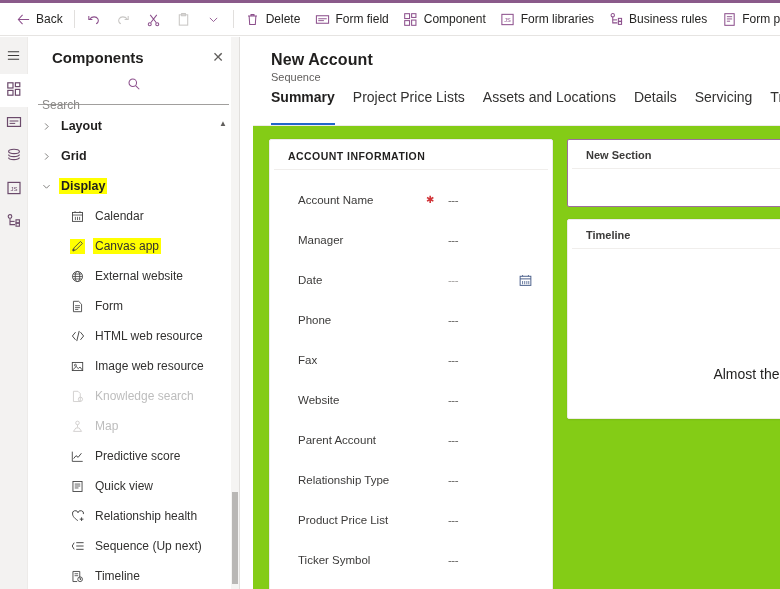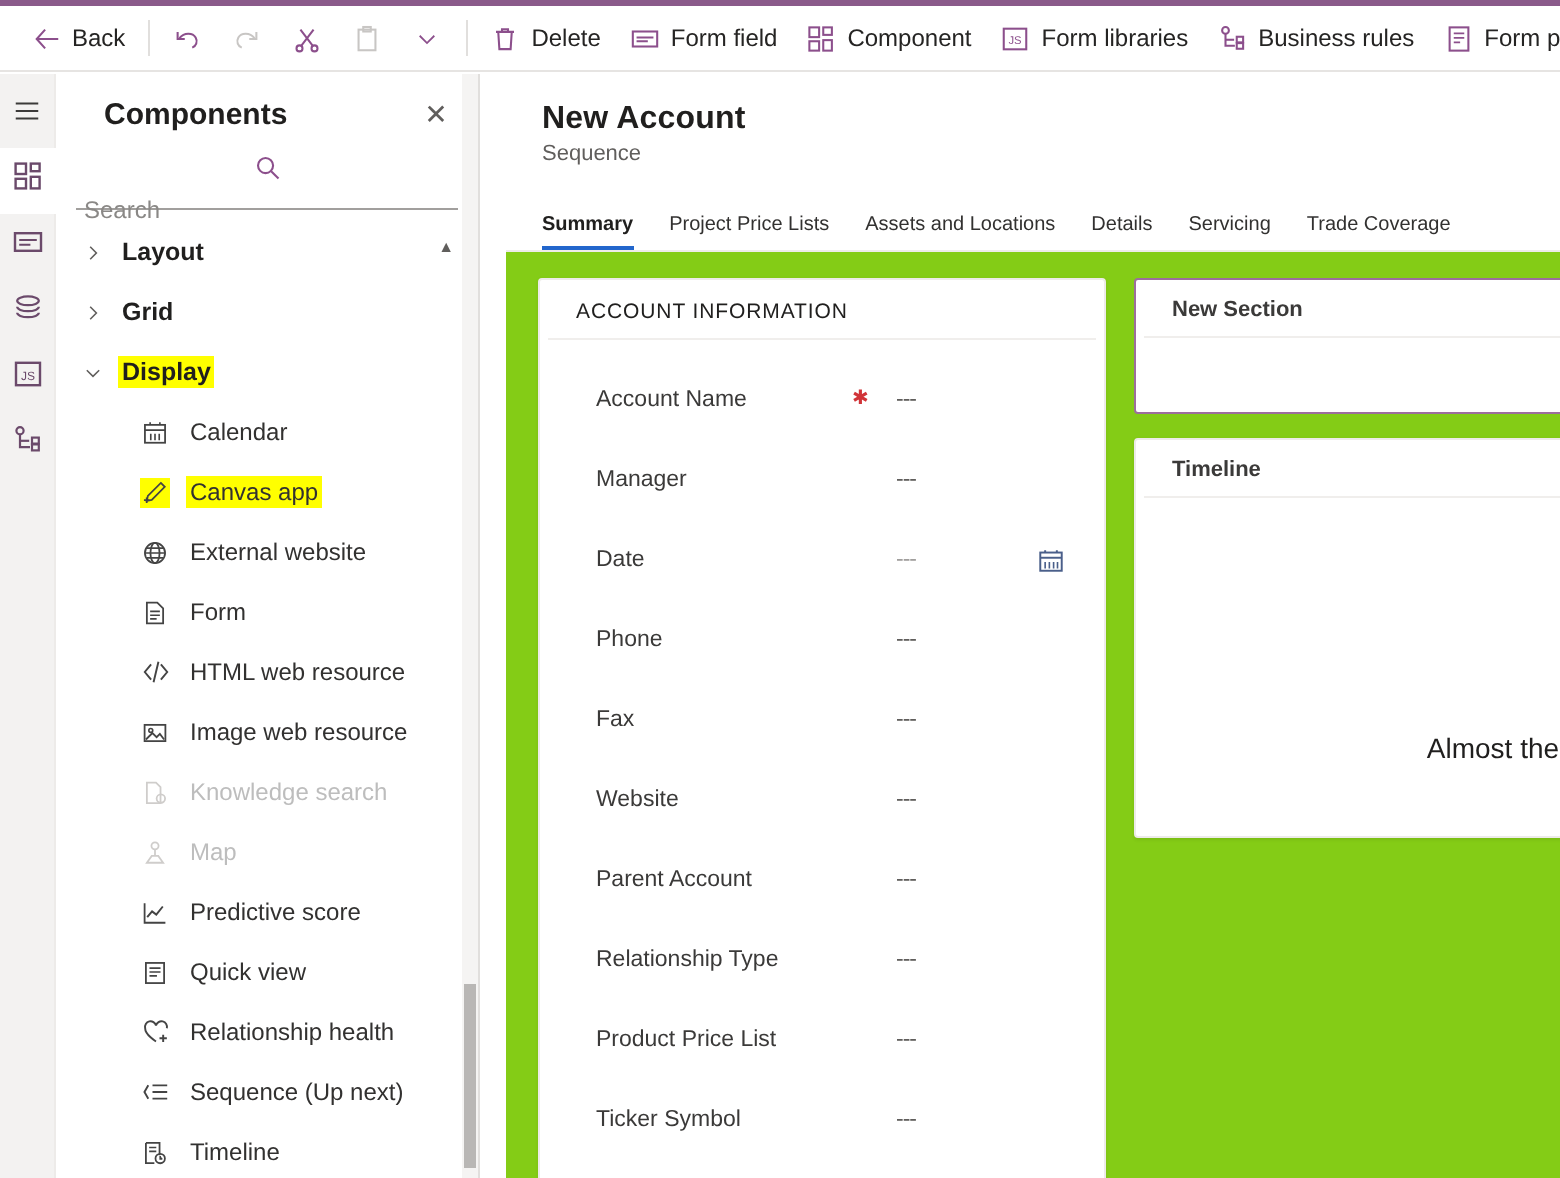--- a/index.html
+++ b/index.html
@@ -136,21 +136,21 @@
   }
   .form-head {
     background: #ffffff;
     padding: 14px 0 0 18px;
     border-bottom: 1px solid #edebe9;
   }
   .form-title { font-size: 16px; font-weight: 700; color: #201f1e; letter-spacing: .1px; }
   .form-sub { font-size: 11px; color: #605e5c; margin-top: 2px; }
   .tabs { display: flex; align-items: flex-end; gap: 18px; margin-top: 13px; height: 29px; }
   .tab {
-    font-size: 10px; color: #323130; padding-bottom: 7px;
+    font-size: 14px; color: #323130; padding-bottom: 20px;
     cursor: pointer; white-space: nowrap; position: relative;
   }
   .tab.sel { font-weight: 700; color: #201f1e; }
   .tab.sel::after {
     content: ""; position: absolute; left: 0; right: 0; bottom: 0;
     height: 2px; background: #2266cc;
   }
 
   .form-body { display: flex; gap: 14px; padding: 13px 0 0 16px; }
   .col-left { width: 284px; }
@@ -158,21 +158,21 @@
 
   .card {
     background: #ffffff;
     border: 1px solid #edebe9;
     border-radius: 2px;
     box-shadow: 0 .6px 1.8px rgba(0,0,0,.08);
   }
   .card.sel { border: 1.5px solid #9c6e9c; box-shadow: none; }
 
   .sec-title {
-    font-size: 10.5px; font-weight: 400; color: #201f1e;
+    font-size: 10.5px; font-weight: 700; color: #201f1e;
     letter-spacing: .45px; padding: 10px 14px 7px 14px;
     border-bottom: 1px solid #f0eeec; margin: 0 4px;
   }
   .sec-title.plain {
     font-size: 11px; letter-spacing: 0; font-weight: 700; color: #3b3a39;
     padding: 9px 14px 7px 14px;
   }
 
   .fields { padding: 10px 0 14px 0; }
   .field {

